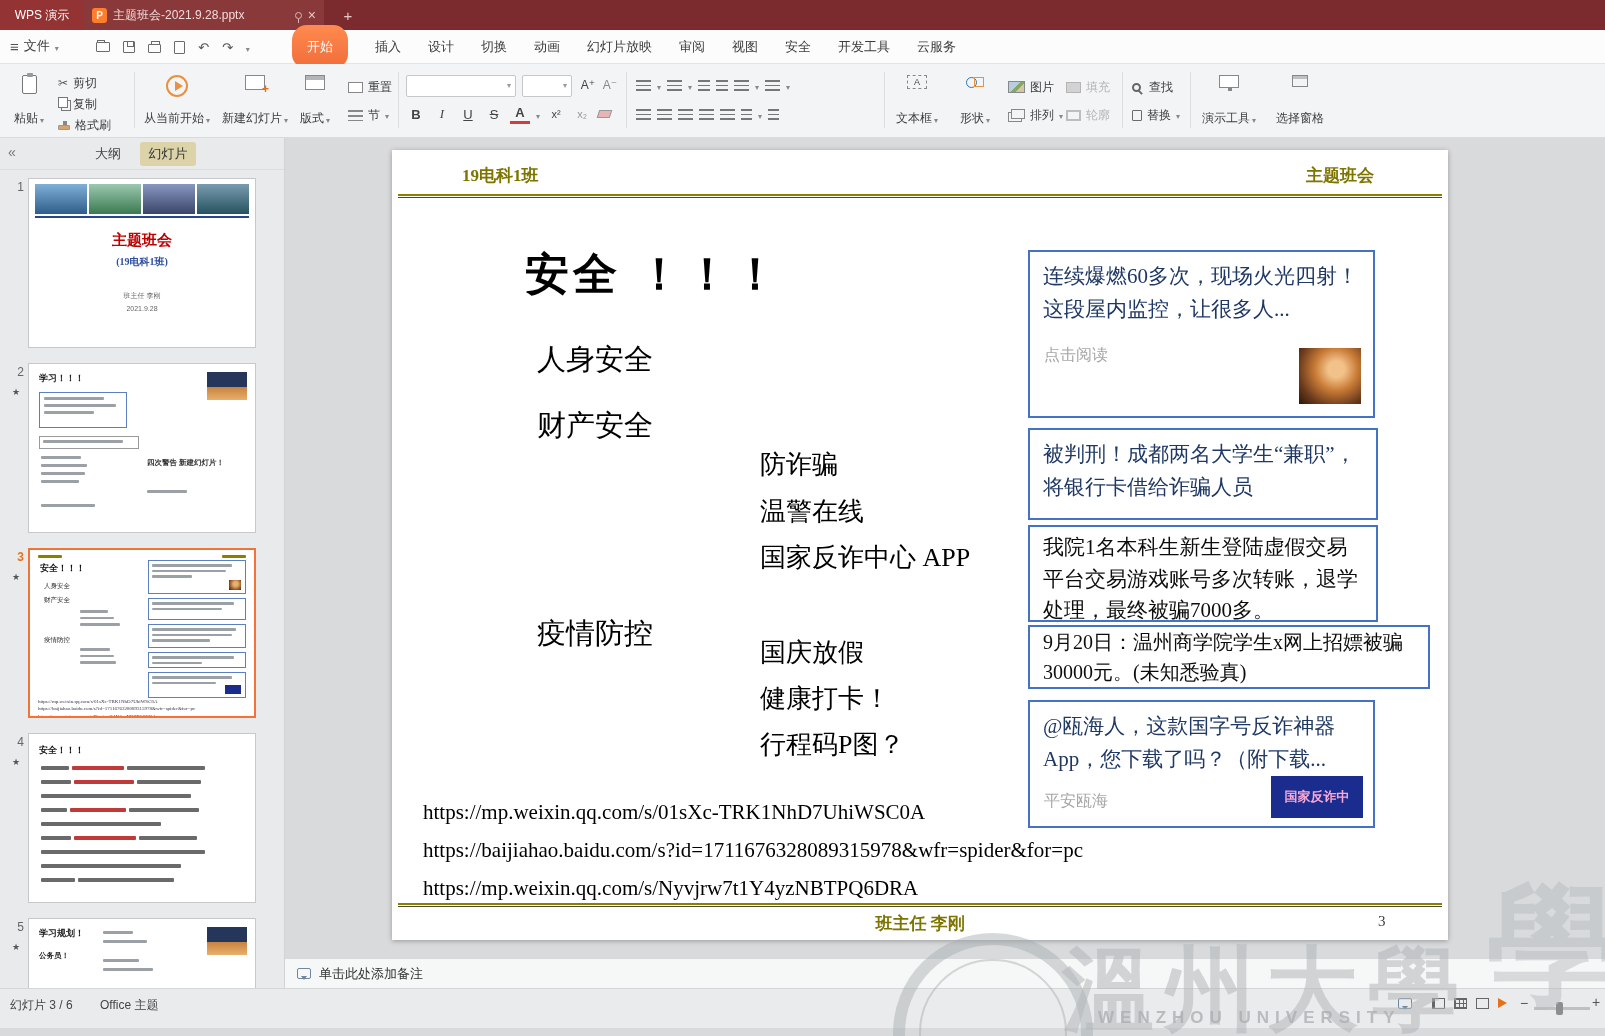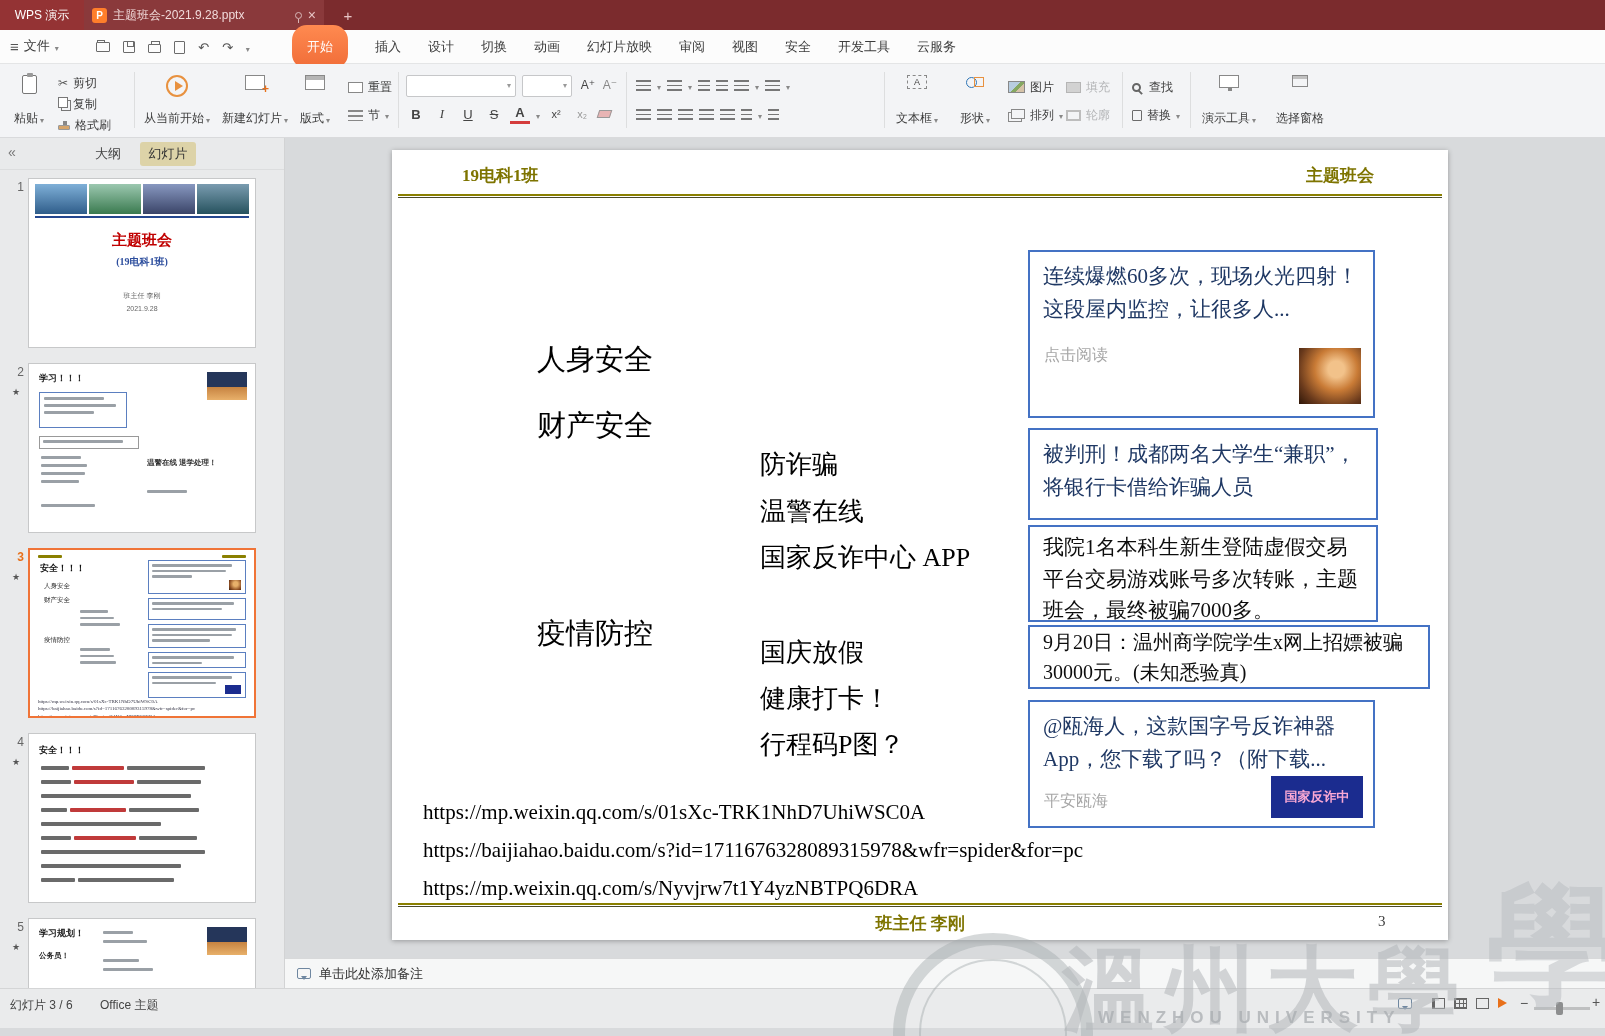--- a/index.html
+++ b/index.html
@@ -365,21 +365,21 @@
       </div>
       <div class="minibox" style="left:10px;top:72px;width:100px;height:13px;border-color:#999;padding:3px">
         <i class="bar" style="width:80px;height:2.5px"></i>
       </div>
       <div style="position:absolute;left:12px;top:92px">
         <i class="bar" style="width:40px;margin-bottom:5px"></i>
           <i class="bar" style="width:46px;margin-bottom:5px"></i>
           <i class="bar" style="width:44px;margin-bottom:5px"></i>
           <i class="bar" style="width:38px"></i>
       </div>
-      <div style="position:absolute;left:118px;top:94px;font-size:7.5px;color:#333;font-weight:bold">温警在线 退学处理！</div>
+      <div style="position:absolute;left:118px;top:94px;font-size:7.5px;color:#333;font-weight:bold">四次警告 新建幻灯片！</div>
       <div style="position:absolute;left:12px;top:140px">
           <i class="bar" style="width:54px"></i>
         </div>
       <div style="position:absolute;left:118px;top:126px">
           <i class="bar" style="width:40px"></i>
         </div>
     </div>
 
     <span class="snum sel" style="top:412px">3</span>
     <span class="sstar" style="top:434px"></span>
@@ -463,41 +463,42 @@
           <i class="bar" style="width:50px"></i>
         </div>
     </div>
   </div>
 
   <div class="slide">
     <div class="serif olive" style="position:absolute;left:70px;top:14px;font-size:17px;font-weight:bold">19电科1班</div>
     <div class="serif olive" style="position:absolute;right:74px;top:14px;font-size:17px;font-weight:bold">主题班会</div>
     <div class="hline" style="top:44px"></div>
 
+    <div style="position:absolute;left:133px;top:95px;font-size:44px;font-weight:900;letter-spacing:4px;color:#000">安全 ！！！</div>
 
     <div class="serif" style="position:absolute;left:145px;top:190px;font-size:29px">人身安全</div>
     <div class="serif" style="position:absolute;left:145px;top:256px;font-size:29px">财产安全</div>
     <div class="serif" style="position:absolute;left:368px;top:297px;font-size:26px">防诈骗</div>
     <div class="serif" style="position:absolute;left:368px;top:344px;font-size:26px">温警在线</div>
     <div class="serif" style="position:absolute;left:368px;top:390px;font-size:26px">国家反诈中心 APP</div>
     <div class="serif" style="position:absolute;left:145px;top:464px;font-size:29px">疫情防控</div>
     <div class="serif" style="position:absolute;left:368px;top:485px;font-size:26px">国庆放假</div>
     <div class="serif" style="position:absolute;left:368px;top:531px;font-size:26px">健康打卡！</div>
     <div class="serif" style="position:absolute;left:368px;top:577px;font-size:26px">行程码P图？</div>
 
     <div class="newsbox" style="left:636px;top:100px;width:347px;height:168px">
       <div class="navy" style="font-size:21px">连续爆燃60多次，现场火光四射！这段屋内监控，让很多人...</div>
       <div class="grayread" style="position:absolute;left:14px;bottom:48px">点击阅读</div>
       <div class="fireimg"></div>
     </div>
     <div class="newsbox" style="left:636px;top:278px;width:350px;height:92px">
       <div class="navy" style="font-size:21px">被判刑！成都两名大学生“兼职”，将银行卡借给诈骗人员</div>
     </div>
     <div class="newsbox" style="left:636px;top:375px;width:350px;height:97px;padding-top:5px">
-      <div style="font-size:21px;color:#0d0d0d;line-height:1.5">我院1名本科生新生登陆虚假交易平台交易游戏账号多次转账，主题班会，最终被骗7000多。</div>
+      <div style="font-size:21px;color:#0d0d0d;line-height:1.5">我院1名本科生新生登陆虚假交易平台交易游戏账号多次转账，退学处理，最终被骗7000多。</div>
     </div>
     <div class="newsbox" style="left:636px;top:475px;width:402px;height:64px;padding-top:0">
       <div style="font-size:20px;color:#0d0d0d;line-height:1.5">9月20日：温州商学院学生x网上招嫖被骗30000元。(未知悉验真)</div>
     </div>
     <div class="newsbox" style="left:636px;top:550px;width:347px;height:128px">
       <div class="navy" style="font-size:21px">@瓯海人，这款国字号反诈神器App，您下载了吗？（附下载...</div>
       <div class="grayread" style="position:absolute;left:14px;bottom:12px">平安瓯海</div>
       <div class="badge">国家反诈中</div>
     </div>
 

